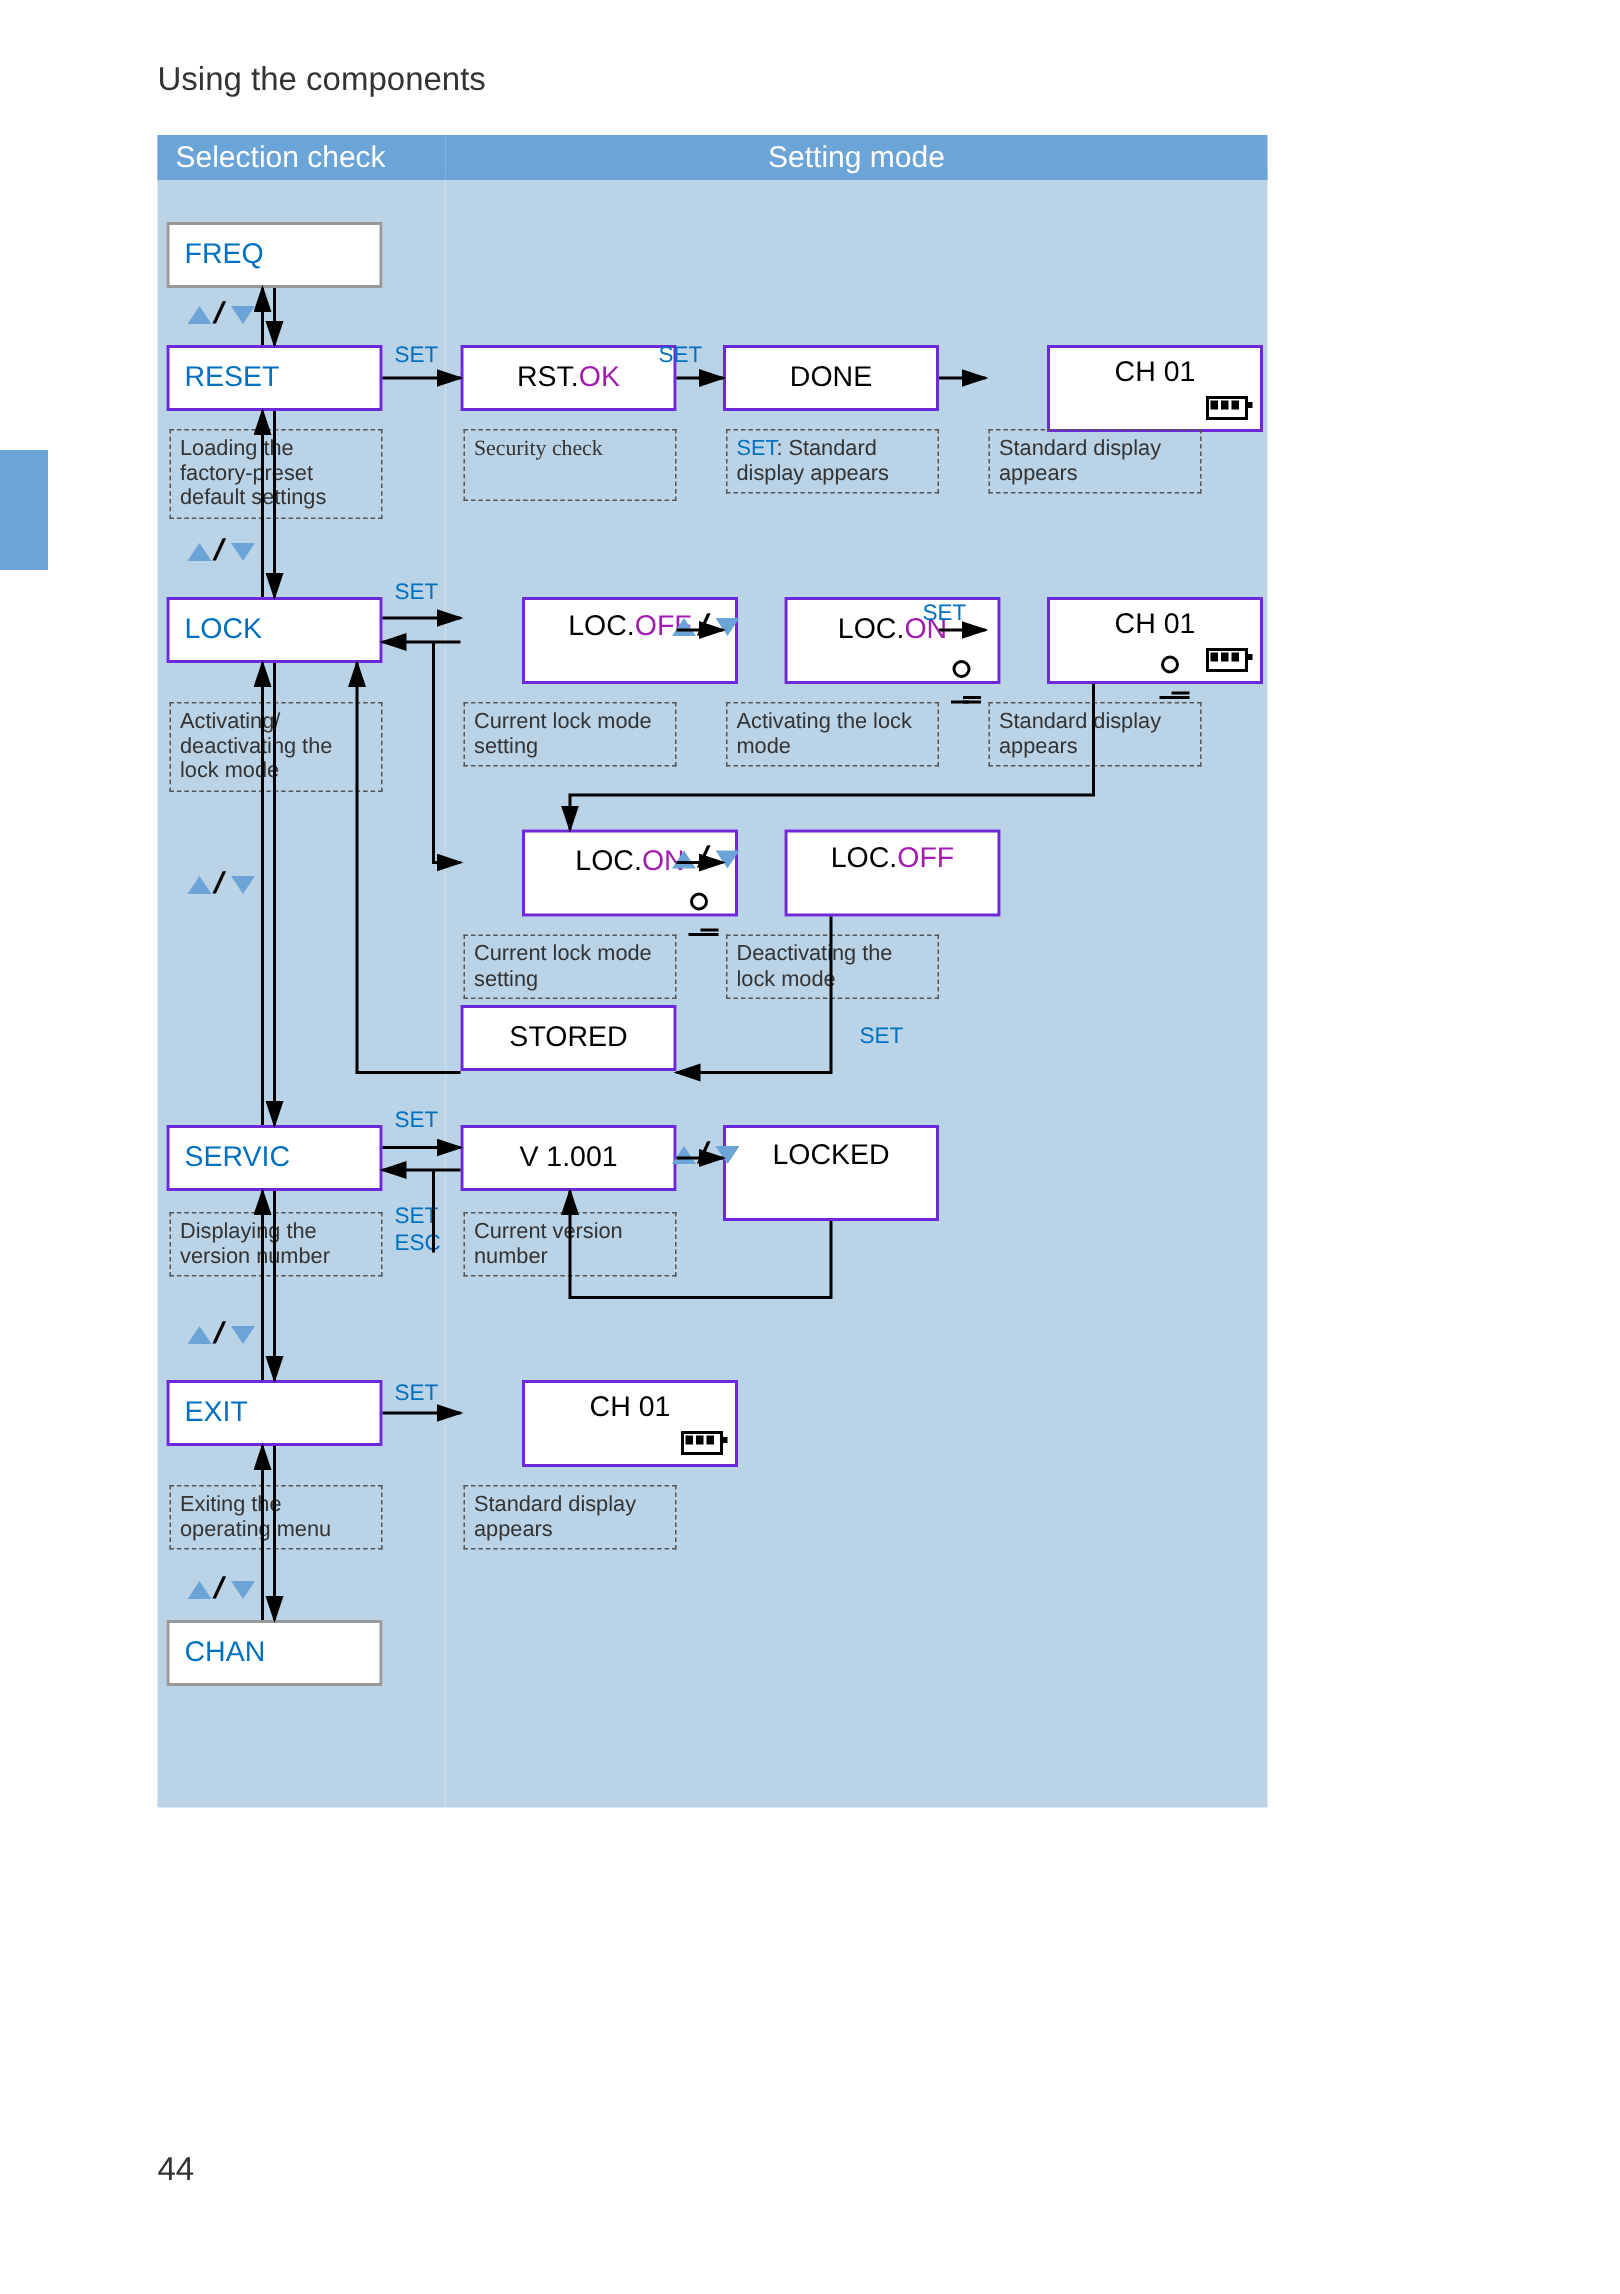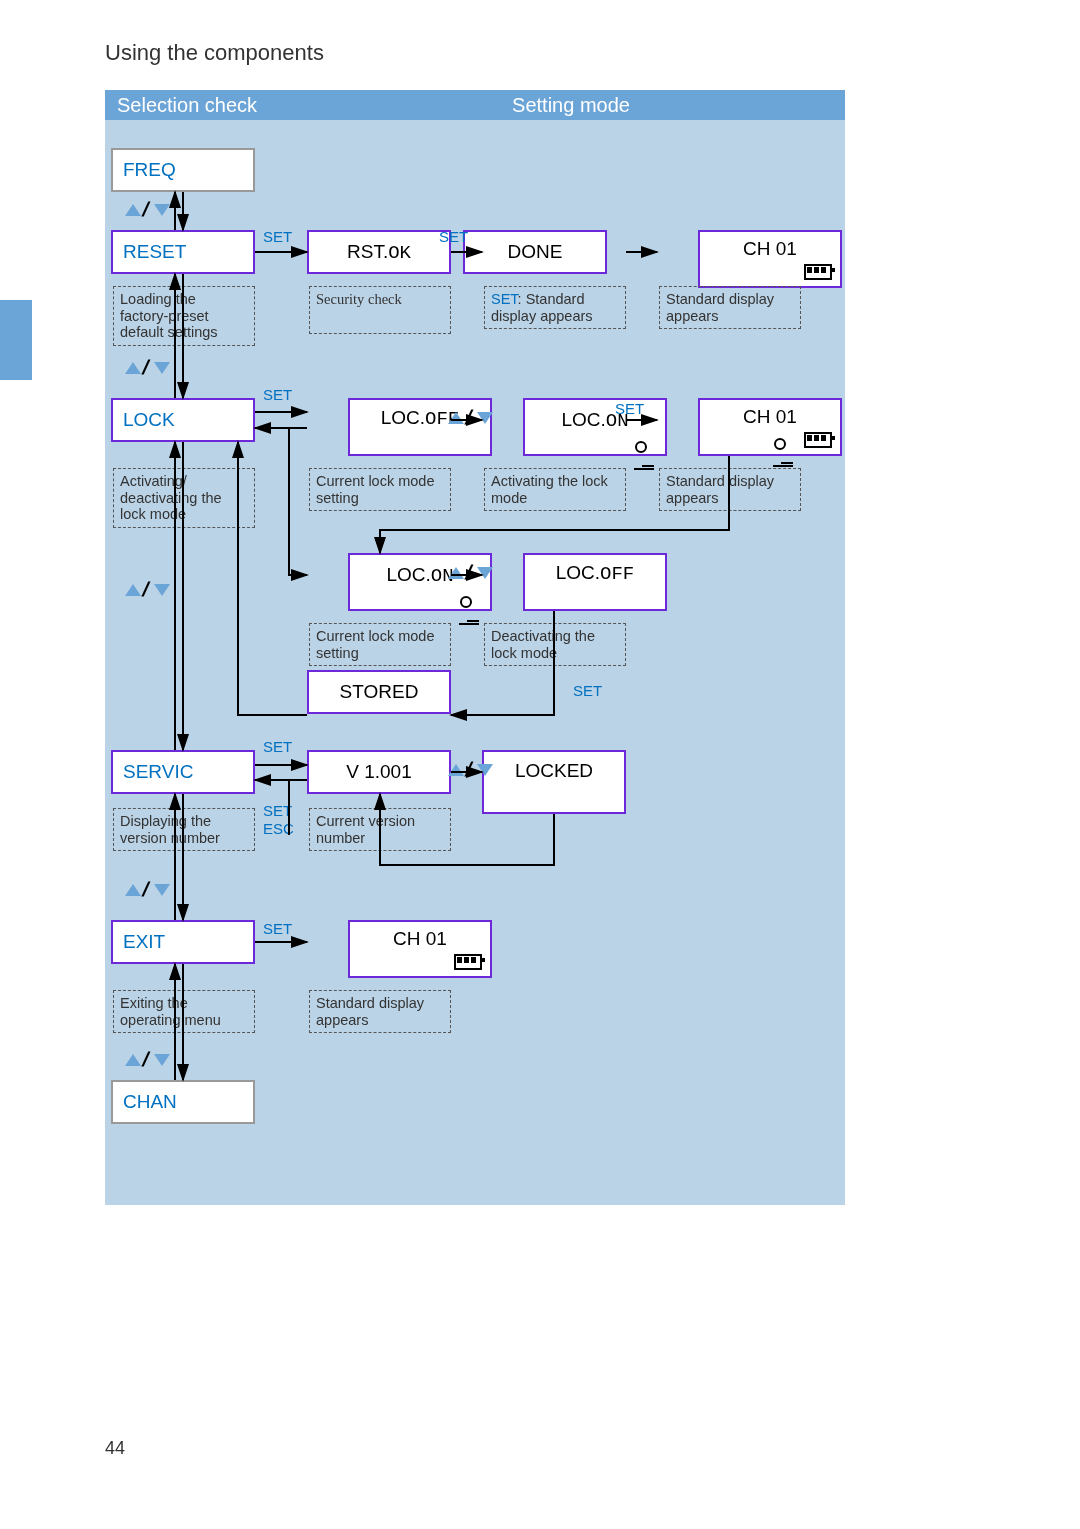--- a/index.html
+++ b/index.html
@@ -6,35 +6,35 @@
     --blue:#5f9cd3;
     --blue-solid:#6ba4d6;
     --lightblue:#bbd3e6;
     --text:#333;
     --accent:#0070c0;
     --gray:#999;
   }
   html,body{margin:0;padding:0;background:#fff;font-family:"Segoe UI",Arial,sans-serif;color:var(--text);}
   .page{width:1080px;height:1529px;position:relative;box-sizing:border-box;border-radius:29px;}
   .header{position:absolute;left:105px;top:40px;font-size:22px;}
-  .page-num{position:absolute;left:105px;bottom:70px;font-size:18px;text-align:center;}
+  .page-num{position:absolute;left:105px;bottom:70px;font-size:22px;text-align:center;}
   .tab{position:absolute;left:0;top:300px;width:32px;height:80px;background:var(--blue-solid);}
   .diagram{position:absolute;left:105px;top:90px;width:740px;height:1115px;}
   .bg{position:absolute;inset:0;}
   .col1{position:absolute;left:0;top:0;width:192px;height:100%;background:var(--lightblue);}
   .col2{position:absolute;left:192px;top:22px;width:548px;height:calc(100% - 22px);background:var(--lightblue);}
   .hdr{position:absolute;top:0;height:30px;display:flex;align-items:center;padding-left:12px;font-size:20px;color:#fff;background:var(--blue-solid);}
   .hdr.sel{left:0;width:180px;}
   .hdr.set{left:192px;width:548px;justify-content:center;padding-left:0;}
   .box{position:absolute;width:144px;border:2px solid #6d28d9;background:#fff;display:flex;align-items:center;box-sizing:border-box;}
   .box.menu{height:44px;padding-left:10px;color:var(--accent);font-size:19px;}
   .box.state{height:44px;justify-content:center;color:#000;font-size:19px;}
   .box.tall{height:58px;flex-direction:column;justify-content:center;gap:0;margin-left:41px;}
   .txt-black{color:#000;}
-  .txt-green{color:#000000;font-weight:500;font-family:Liberation Mono, monospace;}
+  .txt-green{color:#a21caf;font-weight:500;}
   .faded{border-color:var(--gray);color:var(--gray);}
   .caption{position:absolute;width:142px;border:1.5px dashed #555;padding:4px 6px;font-size:14.5px;line-height:1.15;box-sizing:border-box;}
   .lbl{position:absolute;color:var(--accent);font-size:15px;}
   .nav{position:absolute;display:flex;align-items:center;font-size:15px;}
   .tri-up{width:0;height:0;border-left:8px solid transparent;border-right:8px solid transparent;border-bottom:12px solid var(--blue-solid);}
   .tri-dn{width:0;height:0;border-left:8px solid transparent;border-right:8px solid transparent;border-top:12px solid var(--blue-solid);margin-left:3px;}
   .slash{font-size:20px;margin:0 2px;color:#000;font-weight:bold;transform:skewX(-15deg);}
   svg.arrows{position:absolute;inset:0;width:100%;height:100%;overflow:visible;pointer-events:none;}
   .key-icon{display:inline-block;width:22px;height:10px;}
   .key-icon::before{content:"";display:inline-block;width:8px;height:8px;border:2px solid #000;border-radius:50%;vertical-align:middle;}
@@ -70,21 +70,21 @@
         <span class="slash">/</span>
         <span class="tri-dn"></span>
       </div>
 
     <div class="box menu" style="left:6px;top:140px;">
         <span>RESET</span>
       </div>
     <div class="box state" style="left:202px;top:140px;">
         <span><span class="txt-black">RST.</span><span class="txt-green">OK</span></span>
       </div>
-    <div class="box state" style="left:358px;top:140px;">
+    <div class="box state" style="left:377px;top:140px;">
         <span>DONE</span>
       </div>
     <div class="box state tall" style="left:552px;top:140px;height:58px;">
       <span>CH 01</span>
       <div class="icon-row" style="align-self:flex-end;margin-right:8px;">
           <span class="batt-icon"></span>
         </div>
     </div>
     <div class="caption" style="left:8px;top:196px;">Loading the factory-preset default settings</div>
     <div class="caption" style="left:204px;top:196px;height:48px;font-family:Liberation Serif, serif;">Security check</div>

